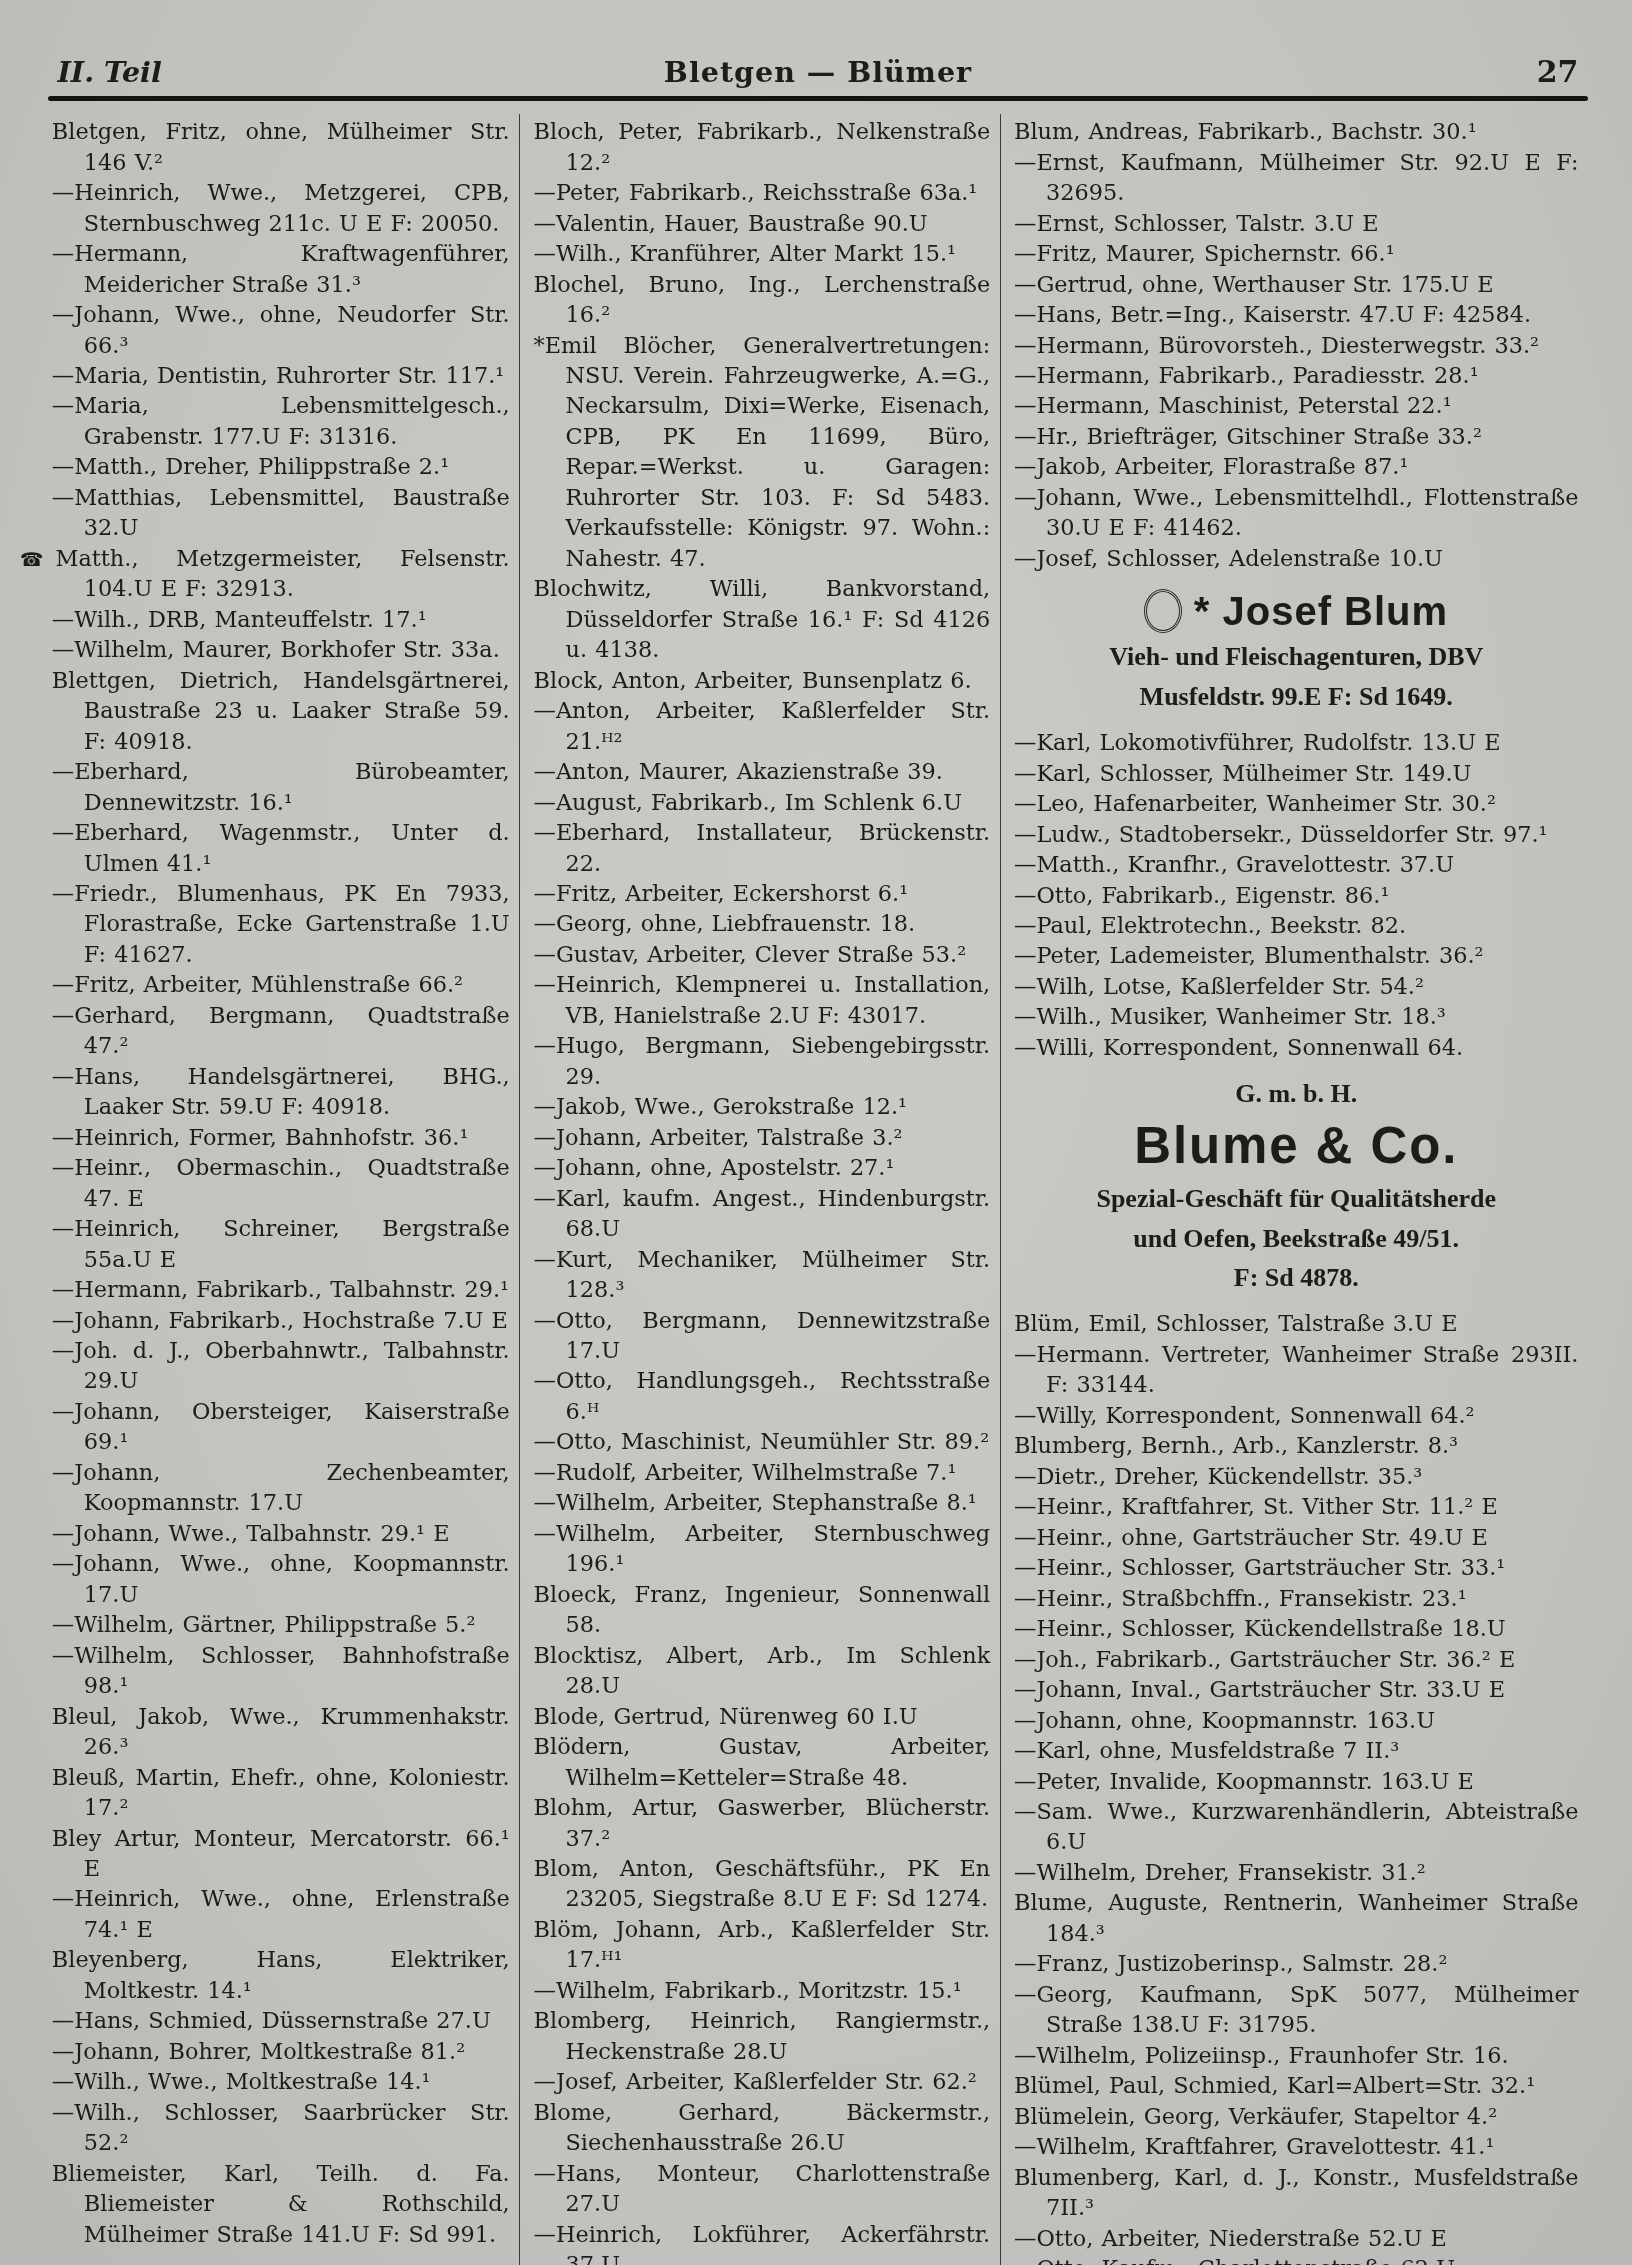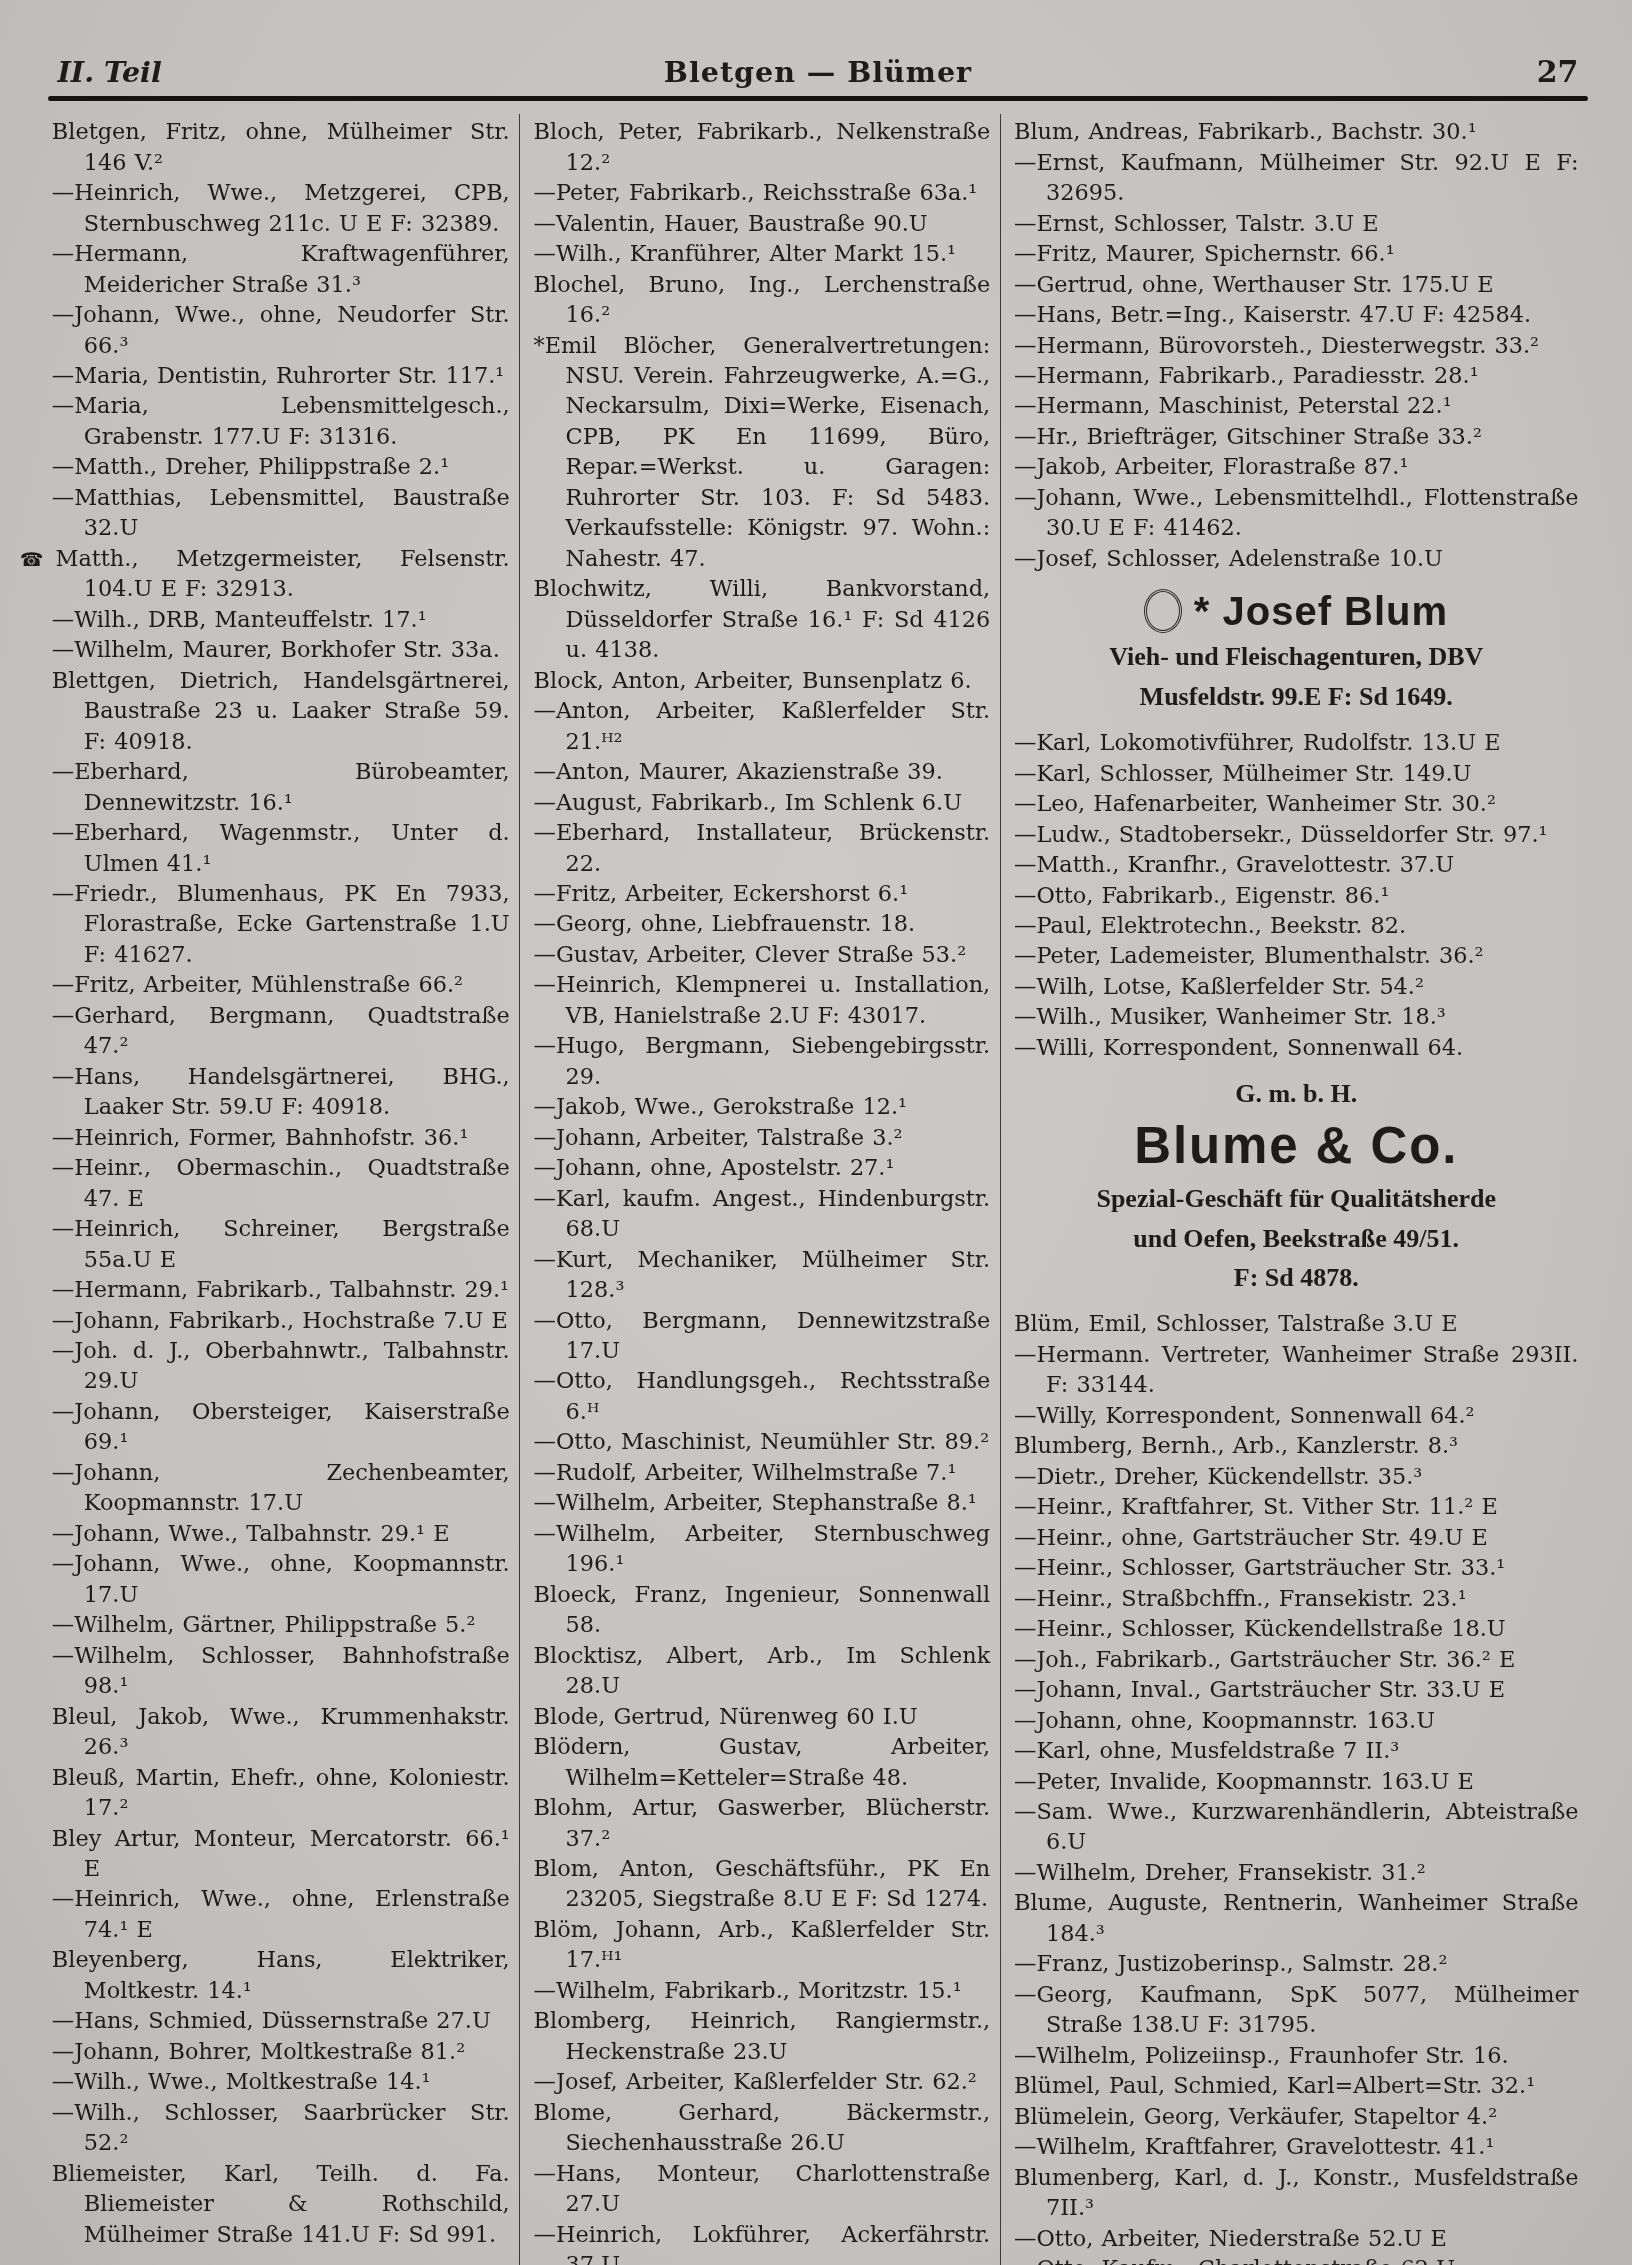--- a/index.html
+++ b/index.html
@@ -63,21 +63,21 @@
 <div class="page">
   <div class="hdr">
     <div class="part">II. Teil</div>
     <div class="title">Bletgen — Blümer</div>
     <div class="pageno">27</div>
   </div>
   <div class="rule"></div>
   <div class="cols">
       <div class="col">
         <p class="entry">Bletgen, Fritz, ohne, Mülheimer Str. 146 V.²</p>
-        <p class="entry">—Heinrich, Wwe., Metzgerei, CPB, Sternbuschweg 211c. U E F: 32389.</p>
+        <p class="entry">—Heinrich, Wwe., Metzgerei, CPB, Sternbuschweg 211c. U E F: 20050.</p>
         <p class="entry">—Hermann, Kraftwagenführer, Meidericher Straße 31.³</p>
         <p class="entry">—Johann, Wwe., ohne, Neudorfer Str. 66.³</p>
         <p class="entry">—Maria, Dentistin, Ruhrorter Str. 117.¹</p>
         <p class="entry">—Maria, Lebensmittelgesch., Grabenstr. 177.U F: 31316.</p>
         <p class="entry">—Matth., Dreher, Philippstraße 2.¹</p>
         <p class="entry">—Matthias, Lebensmittel, Baustraße 32.U</p>
         <p class="entry"><span class="phone">☎</span>Matth., Metzgermeister, Felsenstr. 104.U E F: 32913.</p>
         <p class="entry">—Wilh., DRB, Manteuffelstr. 17.¹</p>
         <p class="entry">—Wilhelm, Maurer, Borkhofer Str. 33a.</p>
         <p class="entry">Blettgen, Dietrich, Handelsgärtnerei, Baustraße 23 u. Laaker Straße 59. F: 40918.</p>
@@ -143,21 +143,21 @@
         <p class="entry">—Wilhelm, Arbeiter, Stephanstraße 8.¹</p>
         <p class="entry">—Wilhelm, Arbeiter, Sternbuschweg 196.¹</p>
         <p class="entry">Bloeck, Franz, Ingenieur, Sonnenwall 58.</p>
         <p class="entry">Blocktisz, Albert, Arb., Im Schlenk 28.U</p>
         <p class="entry">Blode, Gertrud, Nürenweg 60 I.U</p>
         <p class="entry">Blödern, Gustav, Arbeiter, Wilhelm=Ketteler=Straße 48.</p>
         <p class="entry">Blohm, Artur, Gaswerber, Blücherstr. 37.²</p>
         <p class="entry">Blom, Anton, Geschäftsführ., PK En 23205, Siegstraße 8.U E F: Sd 1274.</p>
         <p class="entry">Blöm, Johann, Arb., Kaßlerfelder Str. 17.ᴴ¹</p>
         <p class="entry">—Wilhelm, Fabrikarb., Moritzstr. 15.¹</p>
-        <p class="entry">Blomberg, Heinrich, Rangiermstr., Heckenstraße 23.U</p>
+        <p class="entry">Blomberg, Heinrich, Rangiermstr., Heckenstraße 28.U</p>
         <p class="entry">—Josef, Arbeiter, Kaßlerfelder Str. 62.²</p>
         <p class="entry">Blome, Gerhard, Bäckermstr., Siechenhausstraße 26.U</p>
         <p class="entry">—Hans, Monteur, Charlottenstraße 27.U</p>
         <p class="entry">—Heinrich, Lokführer, Ackerfährstr. 37.U</p>
       </div>
       <div class="col">
         <p class="entry">Blum, Andreas, Fabrikarb., Bachstr. 30.¹</p>
         <p class="entry">—Ernst, Kaufmann, Mülheimer Str. 92.U E F: 32695.</p>
         <p class="entry">—Ernst, Schlosser, Talstr. 3.U E</p>
         <p class="entry">—Fritz, Maurer, Spichernstr. 66.¹</p>

